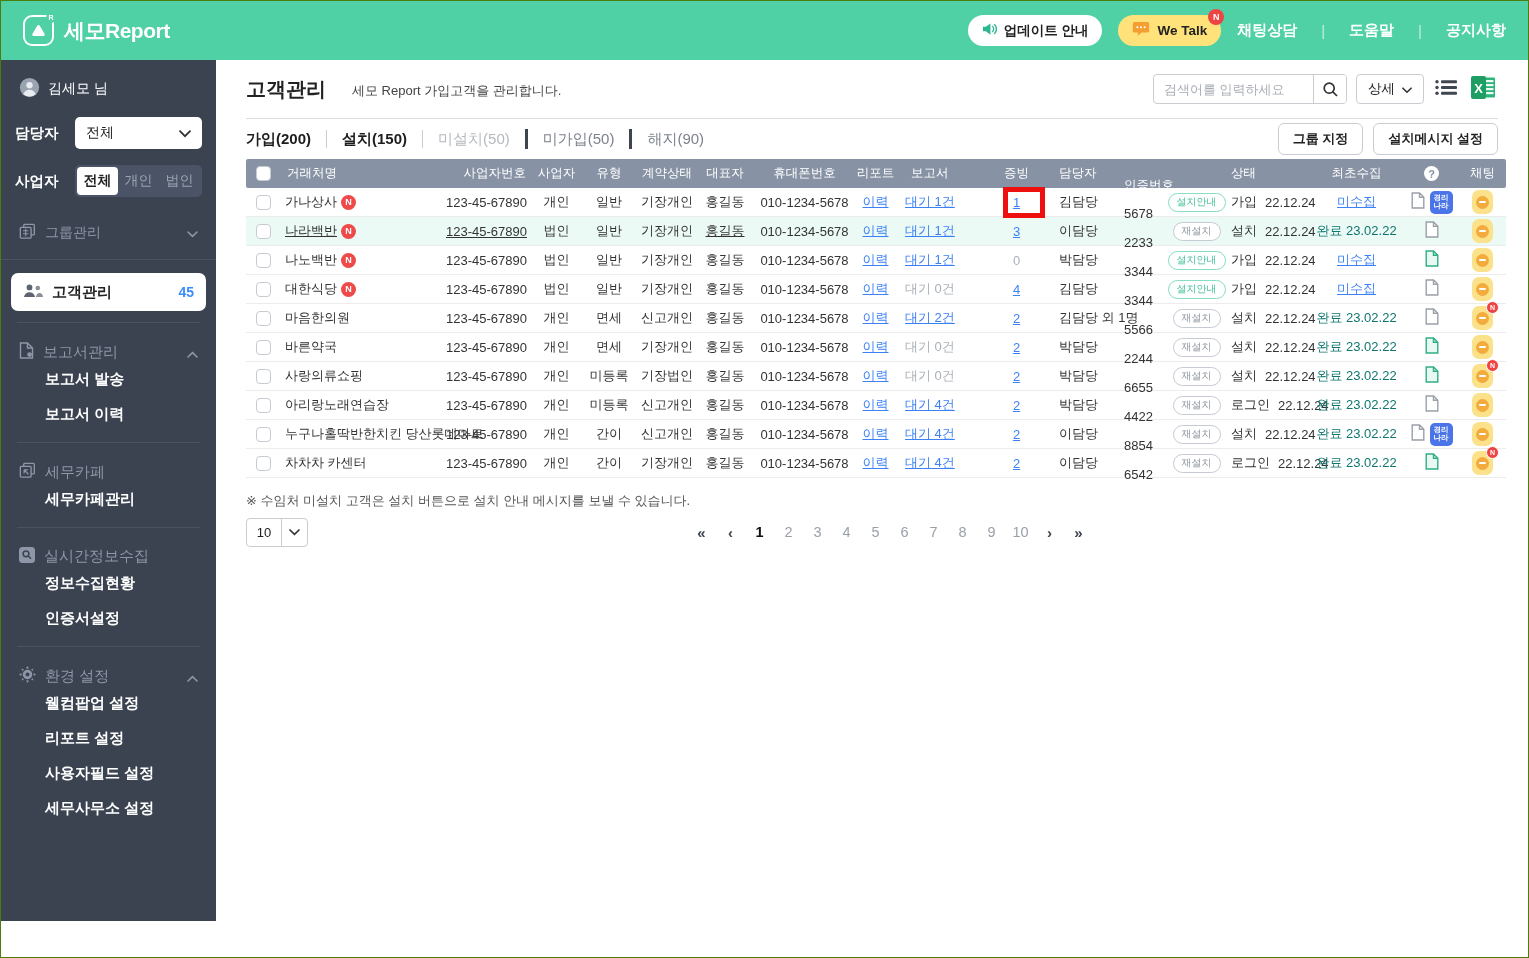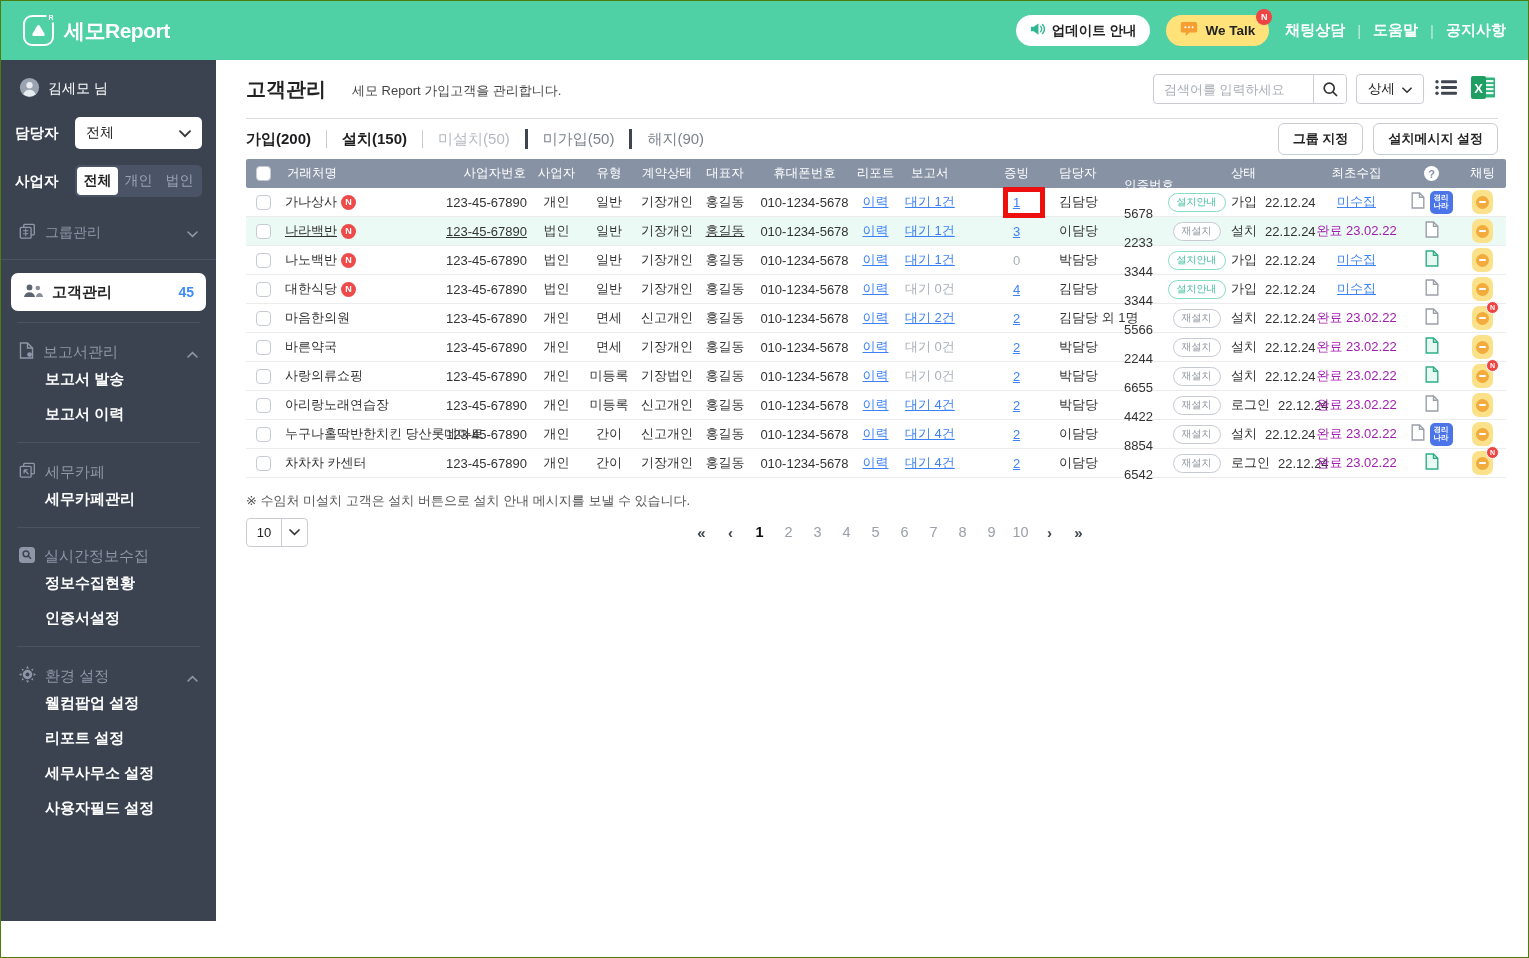--- a/index.html
+++ b/index.html
@@ -11,21 +11,21 @@
   header{position:absolute;top:0;left:0;right:0;height:59px;background:#4fd0a5;display:flex;align-items:center;justify-content:space-between;padding:0 22px;}
   .logo-wrap{display:flex;align-items:center;gap:10px;}
   .logo-mark{position:relative;width:31px;height:31px;border:2.5px solid #fff;border-radius:9px;display:flex;align-items:center;justify-content:center;}
   .logo-reg{position:absolute;top:-4px;right:-4px;width:10px;height:10px;border-radius:50%;background:#4fd0a5;color:#fff;font-size:7px;line-height:10px;text-align:center;font-weight:700;}
   .logo-text{color:#fff;font-size:21px;font-weight:700;letter-spacing:-0.5px;}
   .top-right{display:flex;align-items:center;gap:16px;}
   .pill{position:relative;height:31px;border:none;border-radius:16px;display:flex;align-items:center;gap:7px;padding:0 14px;font-size:13.5px;font-weight:700;color:#222;cursor:pointer;font-family:inherit;}
   .pill.white{background:#fff;}
   .pill.yellow{background:#ffe37a;}
   .nbadge{position:absolute;top:-6px;right:-3px;width:16px;height:16px;border-radius:50%;background:#ef4444;color:#fff;font-size:9px;font-weight:700;display:flex;align-items:center;justify-content:center;}
-  .top-links{display:flex;align-items:center;gap:12px;color:#fff;font-size:15px;font-weight:600;}
+  .top-links{display:flex;align-items:center;gap:24px;color:#fff;font-size:15px;font-weight:600;}
   .top-link{cursor:pointer;}
   .tl-sep{opacity:.65;font-weight:400;}
 
   
   aside{position:absolute;top:59px;left:0;width:215px;bottom:36px;background:#3b4351;color:#fff;font-size:14px;}
   .user-row{display:flex;align-items:center;gap:8px;padding:17px 18px 8px;}
   .filter-row{display:flex;align-items:center;gap:10px;padding:8px 14px;}
   .filter-label{width:50px;font-weight:700;font-size:14.5px;}
   .sb-select{flex:1;height:32px;background:#fff;border-radius:5px;color:#222;display:flex;align-items:center;justify-content:space-between;padding:0 11px;cursor:pointer;}
   .segmented{flex:1;display:flex;background:#4b5466;border-radius:5px;padding:2px;height:32px;}
@@ -81,21 +81,21 @@
   .c-ev{width:65px;} .c-mgr{width:65px;justify-content:flex-start;padding-left:10px;}
   .c-auth{width:55px;justify-content:flex-start;padding-left:10px;margin-top:23px;}
   .c-pill{width:55px;} .c-status{width:85px;justify-content:flex-start;padding-left:7px;gap:8px;}
   .c-first{width:95px;} .c-icons{width:55px;gap:5px;} .c-chat{width:47px;}
   .thead .c-name{padding-left:7px;} .thead .c-biz{justify-content:flex-end;padding-right:8px;}
   .thead .c-queue{padding-left:14px;} .thead .c-mgr{padding-left:10px;} .thead .c-auth{padding-left:10px;}
   .checkbox{width:15px;height:15px;border:1.5px solid #c6cbd2;border-radius:4px;background:#fff;cursor:pointer;}
   .newb{width:15px;height:15px;border-radius:50%;background:#ef4a4a;color:#fff;font-size:9px;font-weight:700;display:flex;align-items:center;justify-content:center;flex:none;}
   .lnk{color:#3c82f6;text-decoration:underline;cursor:pointer;}
   .mut{color:#aab0b8;}
-  .done{color:#a21caf;}
+  .done{color:#0f766e;}
   .u{text-decoration:underline;}
   .apill{font-size:10px;padding:2.5px 8px;border-radius:11px;border:1px solid;background:#fff;cursor:pointer;font-family:inherit;line-height:1.2;}
   .apill.teal{color:#3fbf99;border-color:#86ddc4;}
   .apill.gray{color:#8d939d;border-color:#c6cbd3;}
   .works{width:23px;height:23px;border-radius:5px;background:#4a74e8;color:#fff;font-size:7.5px;font-weight:700;line-height:1.1;display:flex;flex-direction:column;align-items:center;justify-content:center;cursor:pointer;}
   .chatw{position:relative;width:21px;height:24px;background:#fbe28a;border-radius:7px;display:flex;align-items:center;justify-content:center;cursor:pointer;}
   .chatw .cin{width:13px;height:13px;background:#f2ab3c;border-radius:50%;display:flex;align-items:center;justify-content:center;}
   .chatw .cbar{width:7px;height:2px;background:#fff;border-radius:1px;}
   .chatw .cn{position:absolute;top:-5px;right:-6px;width:13px;height:13px;border-radius:50%;background:#ef4444;border:1.5px solid #fff;color:#fff;font-size:7px;font-weight:700;display:flex;align-items:center;justify-content:center;}
   .helpc{width:15px;height:15px;border-radius:50%;background:#fff;color:#8793a5;font-size:11px;font-weight:700;display:flex;align-items:center;justify-content:center;}
@@ -254,22 +254,22 @@
                 <circle cx="10" cy="10" r="5.6"></circle>
                 <circle cx="10" cy="10" r="2.3" fill="#3b4351"></circle>
               </svg></span>
             <span>환경 설정</span>
             <span class="chev"><svg width="11" height="7" viewBox="0 0 11 7" fill="none" stroke="#8e97a8" stroke-width="1.6" stroke-linecap="round">
                 <path d="M1 6l4.5-4.4L10 6"></path>
               </svg></span>
           </div>
           <div class="sb-item">웰컴팝업 설정</div>
           <div class="sb-item">리포트 설정</div>
+          <div class="sb-item">사용자필드 설정</div>
           <div class="sb-item">세무사무소 설정</div>
-          <div class="sb-item">사용자필드 설정</div>
         </div>
       </div>
   </aside>
 
   <main>
     <div class="title-row">
       <h1>고객관리</h1>
       <span class="subtitle">세모 Report 가입고객을 관리합니다.</span>
       <div class="controls">
         <div class="searchbox">

